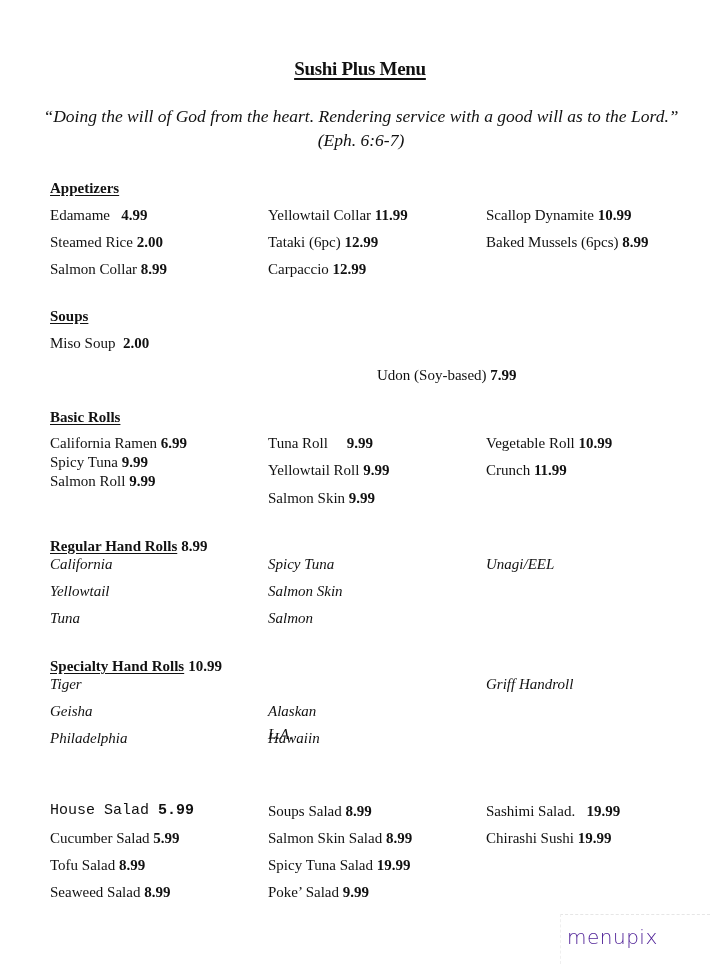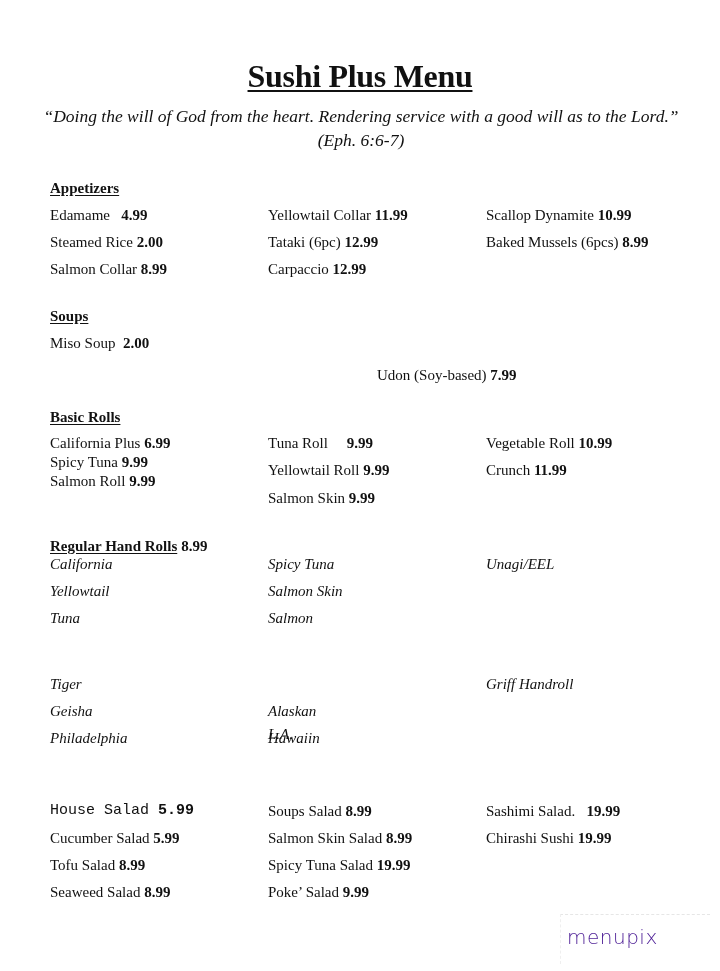--- a/index.html
+++ b/index.html
@@ -14,21 +14,21 @@
       overflow: hidden;
       font-family: "Liberation Serif", "DejaVu Serif", serif;
       color: #111111;
     }
     .page-title {
       position: absolute;
       top: 58px;
       left: 0;
       width: 720px;
       text-align: center;
-      font-size: 32px;
+      font-size: 19px;
       font-weight: bold;
       text-decoration: underline;
       text-decoration-thickness: 2px;
       text-underline-offset: 3px;
       letter-spacing: -0.3px;
     }
     .quote {
       position: absolute;
       top: 104px;
       left: 40px;
@@ -122,21 +122,21 @@
       <span class="hlabel">Soups </span>
     </div>
     <div class="item col1" style="top:27px;"><span>Miso Soup  </span><span class="price">2.00</span></div>
     <div class="item col2-soup" style="top:27px;margin-top:32px;"><span>Udon (Soy-based) </span><span class="price">7.99</span></div>
   </div>
 
   <div class="section" style="top:407px;height:110px;">
     <div class="section-heading">
       <span class="hlabel">Basic Rolls</span>
     </div>
-    <div class="item col1" style="top:26px;"><span>California Plus </span><span class="price">6.99</span></div>
+    <div class="item col1" style="top:26px;"><span>California Ramen </span><span class="price">6.99</span></div>
     <div class="item col1" style="top:45px;"><span>Spicy Tuna </span><span class="price">9.99</span></div>
     <div class="item col1" style="top:64px;"><span>Salmon Roll </span><span class="price">9.99</span></div>
     <div class="item col2" style="top:26px;"><span>Tuna Roll     </span><span class="price">9.99</span></div>
     <div class="item col2" style="top:53px;"><span>Yellowtail Roll </span><span class="price">9.99</span></div>
     <div class="item col2" style="top:81px;"><span>Salmon Skin </span><span class="price">9.99</span></div>
     <div class="item col3" style="top:26px;"><span>Vegetable Roll </span><span class="price">10.99</span></div>
     <div class="item col3" style="top:53px;"><span>Crunch </span><span class="price">11.99</span></div>
   </div>
 
   <div class="section" style="top:536px;height:100px;">
@@ -146,20 +146,23 @@
     <div class="item italic col1" style="top:18px;">California</div>
     <div class="item italic col1" style="top:45px;">Yellowtail</div>
     <div class="item italic col1" style="top:72px;">Tuna</div>
     <div class="item italic col2" style="top:18px;">Spicy Tuna</div>
     <div class="item italic col2" style="top:45px;">Salmon Skin</div>
     <div class="item italic col2" style="top:72px;">Salmon</div>
     <div class="item italic col3" style="top:18px;">Unagi/EEL</div>
   </div>
 
   <div class="section" style="top:656px;height:100px;">
+    <div class="section-heading">
+      <span class="hlabel">Specialty Hand Rolls</span><span class="hprice">10.99</span>
+    </div>
     <div class="item italic col1" style="top:18px;">Tiger</div>
     <div class="item italic col1" style="top:45px;">Geisha</div>
     <div class="item italic col1" style="top:72px;">Philadelphia</div>
     <div class="item italic col2" style="top:28px;margin-top:40px;">L.A.</div>
     <div class="item italic col2" style="top:45px;">Alaskan</div>
     <div class="item italic col2" style="top:72px;">Hawaiin</div>
     <div class="item italic col3" style="top:18px;">Griff Handroll</div>
   </div>
 
   <div class="section" style="top:774px;height:130px;">

